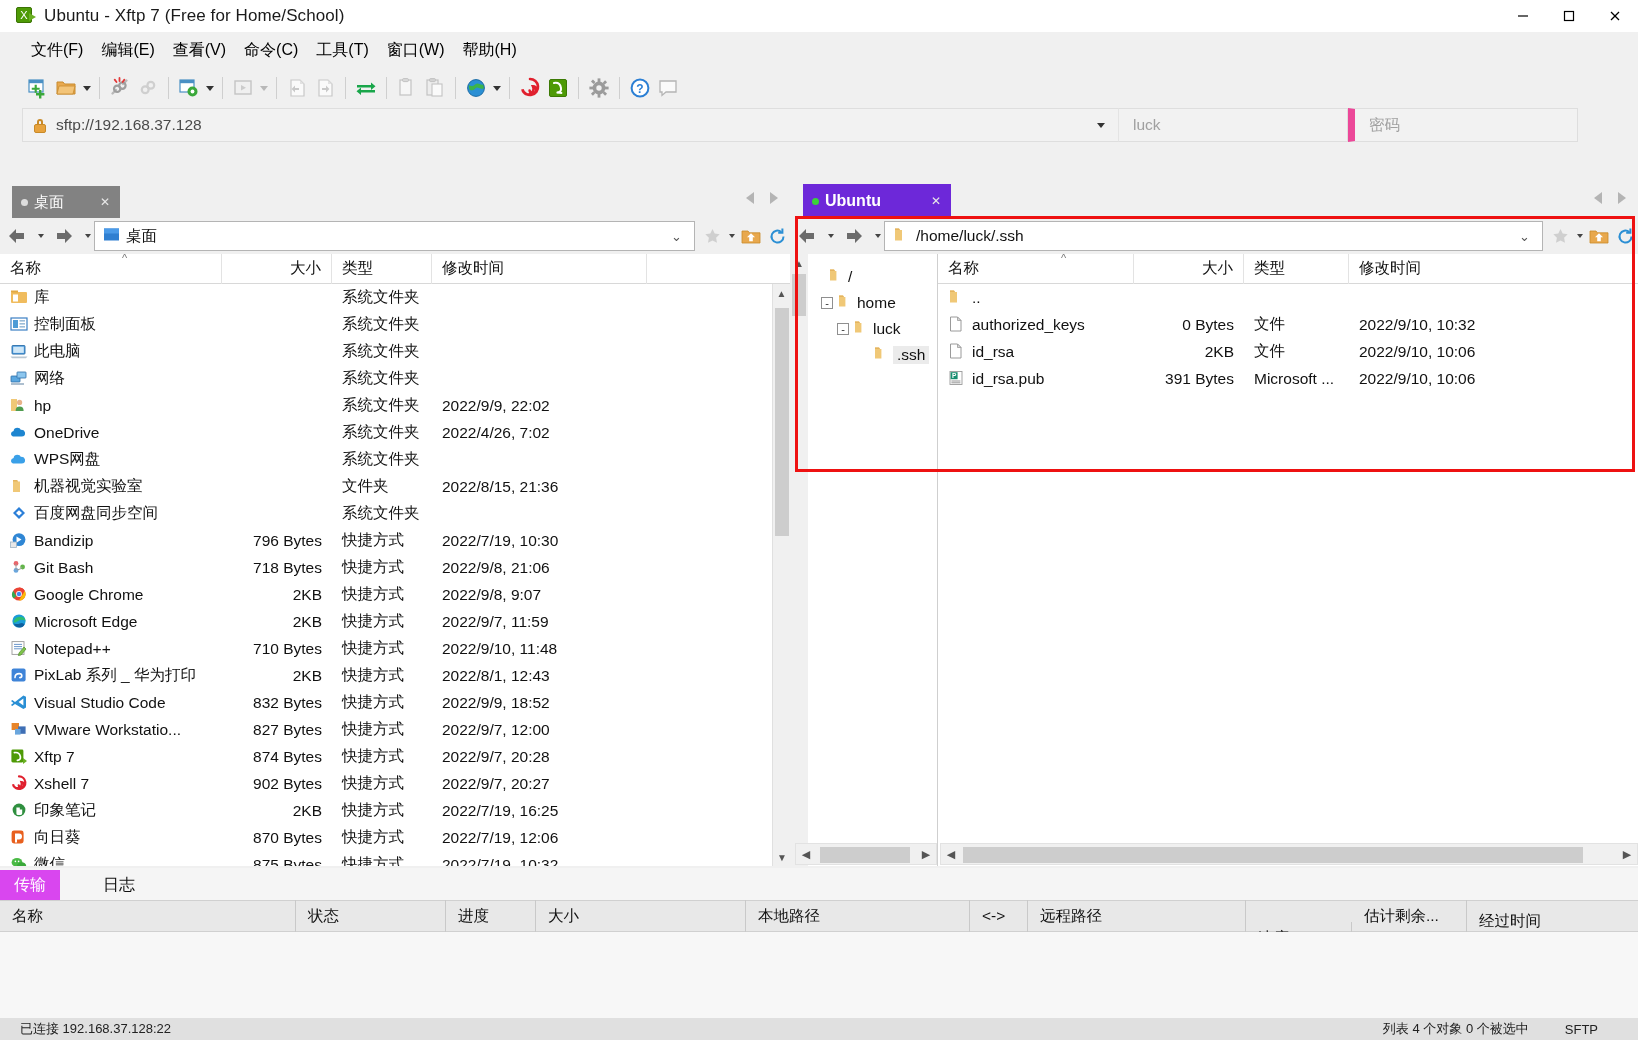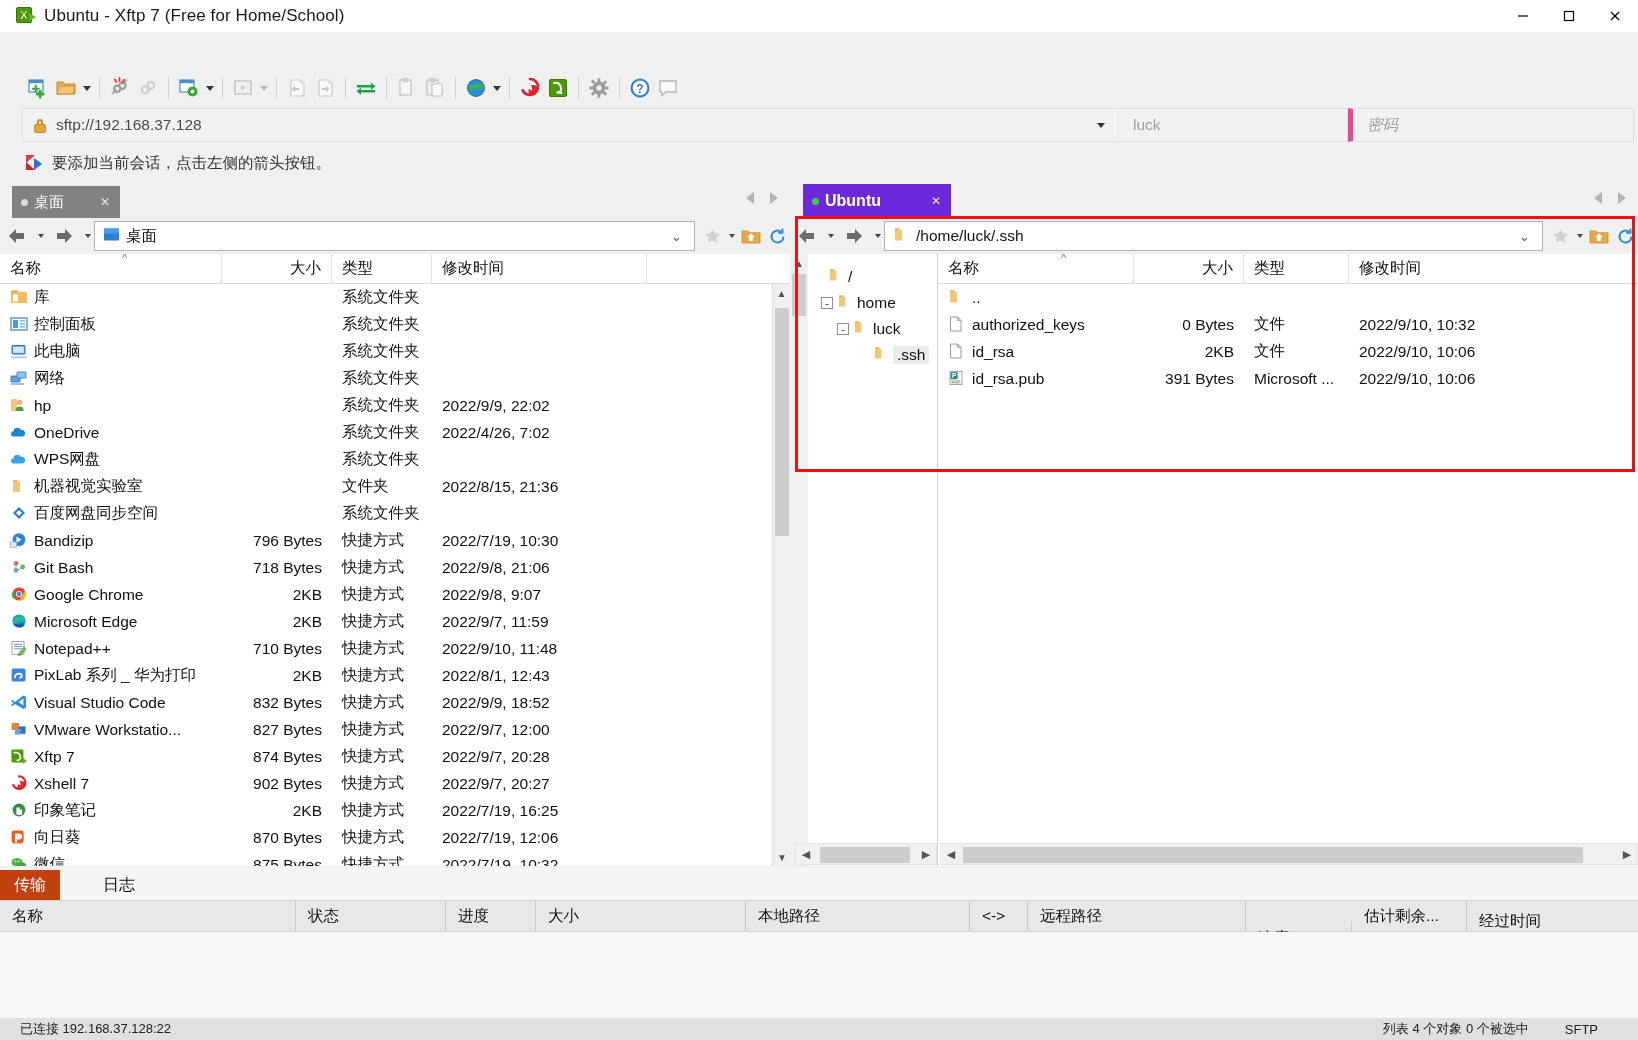--- a/index.html
+++ b/index.html
@@ -80,21 +80,21 @@
   .addr-caret {
     width:34px; height:34px; background:#f2f2f2; border:1px solid #dedede; border-left:none; border-right:none;
     display:flex;align-items:center;justify-content:center;
   }
   .addr-caret i { width:0;height:0;border-left:4px solid transparent;border-right:4px solid transparent;border-top:5px solid #333; }
   .user-field, .pass-field {
     height:34px; background:#f2f2f2; border:1px solid #dedede; display:flex; align-items:center;
     padding-left:14px; font-size:15.5px; color:#a0a0a0;
   }
   .user-field { width:230px; border-left:1px solid #e4e4e4;}
-  .pass-field { width:286px; border-left:5px solid #ec4899;font-style:italic;}
+  .pass-field { width:230px; border-left:7px solid #ec4899;}
 
   
   .hintrow {
     position:absolute; left:0; top:146px; width:1638px; height:34px;
     background:#f0f0f0; display:flex; align-items:center; padding-left:26px;
   }
   .hint-ico { width:18px;height:18px;margin-right:8px; position:relative; flex:none;}
   .hint-ico .r{position:absolute;left:0;top:1px;width:0;height:0;border-top:8px solid #e03a3a;border-right:9px solid transparent;}
   .hint-ico .r2{position:absolute;left:0;top:8px;width:0;height:0;border-bottom:8px solid #d02020;border-right:9px solid transparent;}
   .hint-ico .b{position:absolute;left:8px;top:4px;width:0;height:0;border-top:6px solid transparent;border-bottom:6px solid transparent;border-left:8px solid #2f6fd0;}
@@ -221,21 +221,21 @@
   .hsb-right {
     position:absolute; left:940px; top:843px; width:698px; height:22px; background:#f0f0f0;
     display:flex; align-items:center; border:1px solid #e2e2e2;
   }
   .hsb-right .thumb { position:absolute; left:22px; top:3px; width:620px; height:16px; background:#cdcdcd;}
 
   
   .xfer { position:absolute; left:0; top:868px; width:1638px; height:172px; background:#f5f5f5; }
   .xfer-tabs { position:absolute; left:0; top:0; height:32px; display:flex; align-items:flex-end; }
   .xtab { height:30px; padding:0 14px; display:flex; align-items:center; font-size:16px; }
-  .xtab.active { background:#c2410c; color:#fff;text-align:center; }
+  .xtab.active { background:#d946ef; color:#fff;text-align:center; }
   .xtab.inactive { color:#111;padding-left:43px; }
   .xhdr {
     position:absolute; left:0; top:32px; width:1638px; height:32px; background:#e8e8e8;
     border-top:1px solid #d0d0d0; border-bottom:1px solid #d0d0d0; display:flex; align-items:center;
     font-size:15.5px; color:#111;
   }
   .xhdr .c { height:32px; display:flex; align-items:center; border-right:1px solid #c9c9c9; }
   .xhdr .c span { padding-left:12px; }
   .xbody { position:absolute; left:0; top:64px; width:1638px; height:86px; background:#f7f7f7; }
   .statusbar {
@@ -280,20 +280,29 @@
         <svg width="14" height="14" viewBox="0 0 14 14">
             <line x1="3" y1="3" x2="11" y2="11" stroke="currentColor" stroke-width="1.2"></line>
             <line x1="11" y1="3" x2="3" y2="11" stroke="currentColor" stroke-width="1.2"></line>
           </svg>
       </div>
     </div>
   </div>
 
   <div class="leftedge"></div>
 
+  <div class="menubar">
+    <div class="menu-item"><span>文件(F)</span></div>
+    <div class="menu-item"><span>编辑(E)</span></div>
+    <div class="menu-item"><span>查看(V)</span></div>
+    <div class="menu-item"><span>命令(C)</span></div>
+    <div class="menu-item"><span>工具(T)</span></div>
+    <div class="menu-item"><span>窗口(W)</span></div>
+    <div class="menu-item"><span>帮助(H)</span></div>
+  </div>
 
   <div class="dotline"></div>
   <div class="toolbar">
     <div class="tb">
       <svg width="22" height="22" viewBox="0 0 22 22">
         <rect x="2" y="3" width="14" height="12" fill="#fff" stroke="#4a90c4" stroke-width="1.2"></rect>
         <rect x="2" y="3" width="14" height="3.2" fill="#4a90c4"></rect>
         <path d="M8 12 h4 v-4 h3 v4 h4 v3 h-4 v4 h-3 v-4 h-4 z" fill="#3aa83a" transform="translate(-1,2) scale(0.72)"></path>
         <path d="M9 16 h3 v-3 h2.4 v3 h3 v2.4 h-3 v3 h-2.4 v-3 h-3 z" fill="#3aa83a"></path>
       </svg>
@@ -454,28 +463,20 @@
         <i></i>
       </div>
     <div class="user-field">
       <span>luck</span>
     </div>
     <div class="pass-field">
       <span>密码</span>
     </div>
   </div>
 
-  <div class="hintrow">
-    <div class="hint-ico">
-        <div class="r"></div>
-        <div class="r2"></div>
-        <div class="b"></div>
-      </div>
-    <div class="hint-text">要添加当前会话，点击左侧的箭头按钮。</div>
-  </div>
 
   <div class="tabstrip-left">
     <div class="tab-l">
       <div class="tab-dot"></div>
       <div class="tab-label">桌面</div>
       <div class="tab-x">✕</div>
     </div>
     <div class="strip-navs">
       <i class="l"></i>
       <i class="r"></i>

